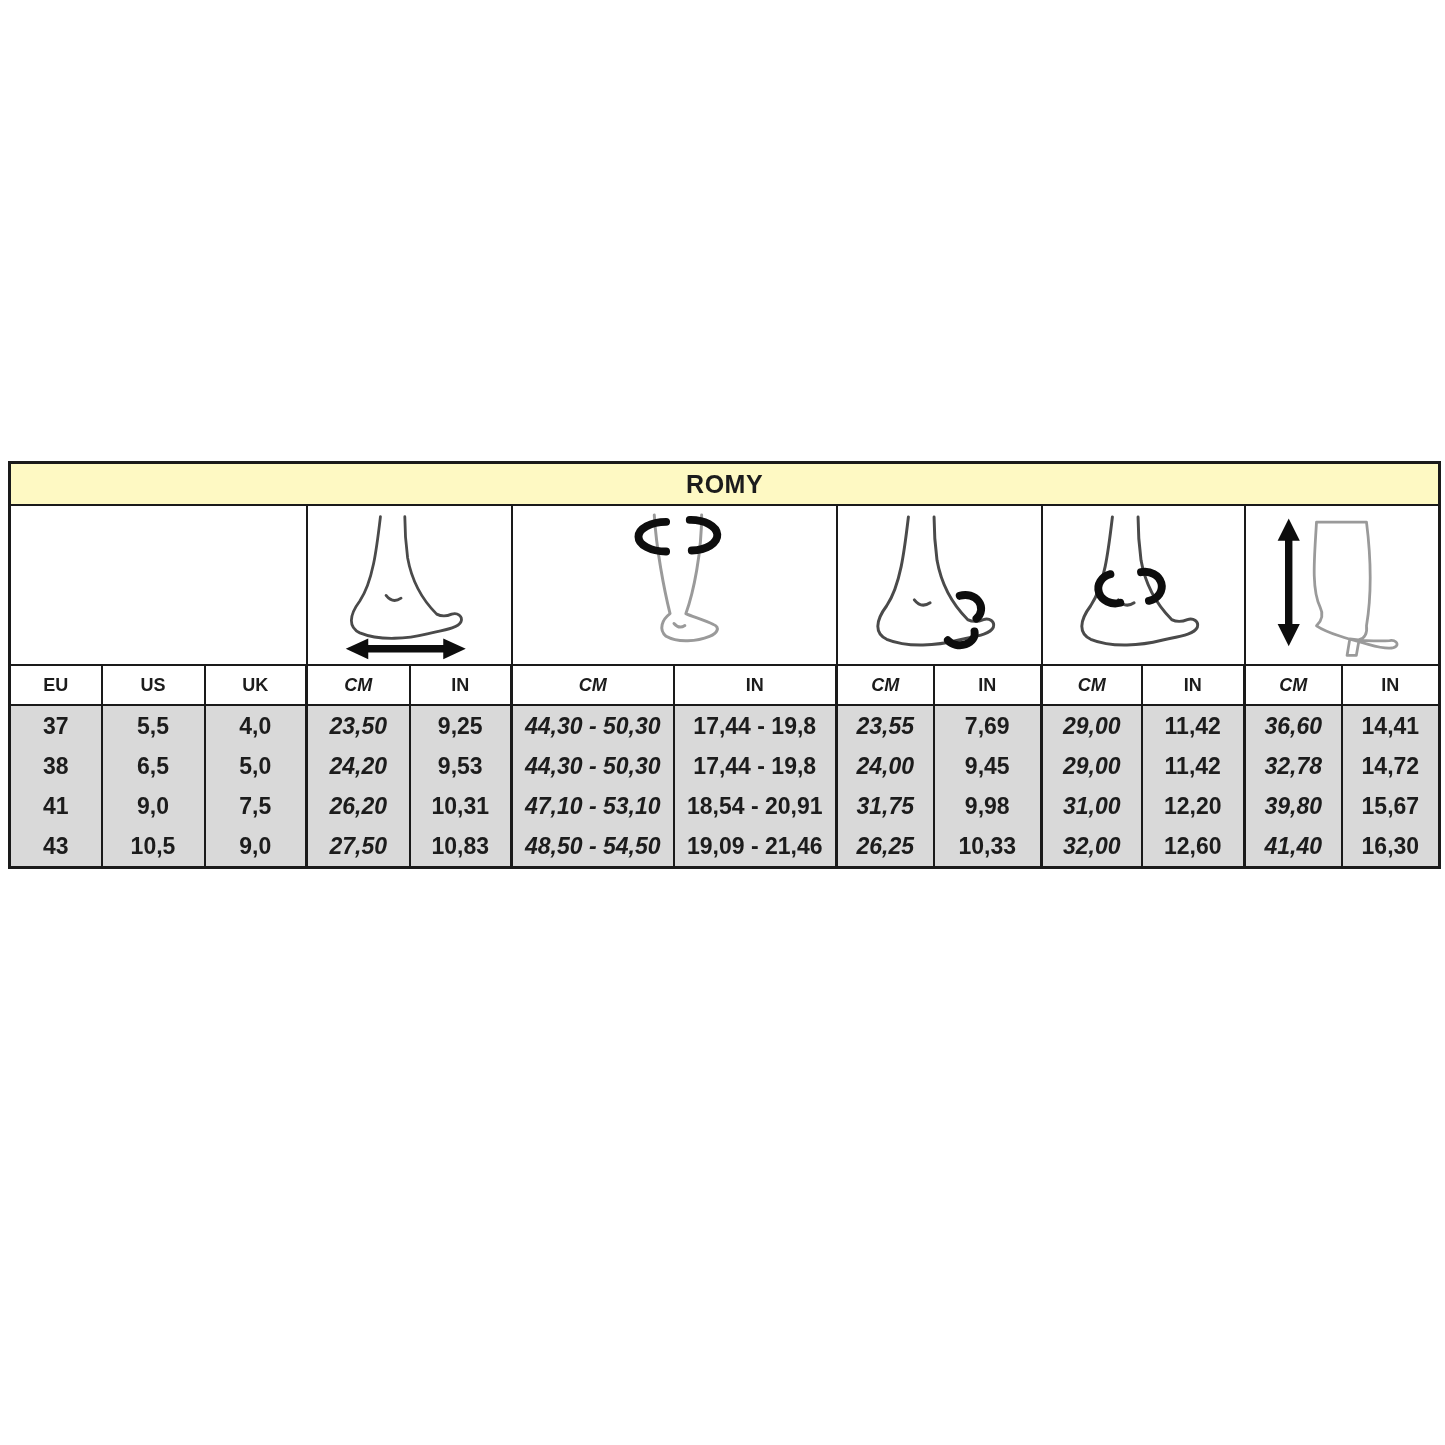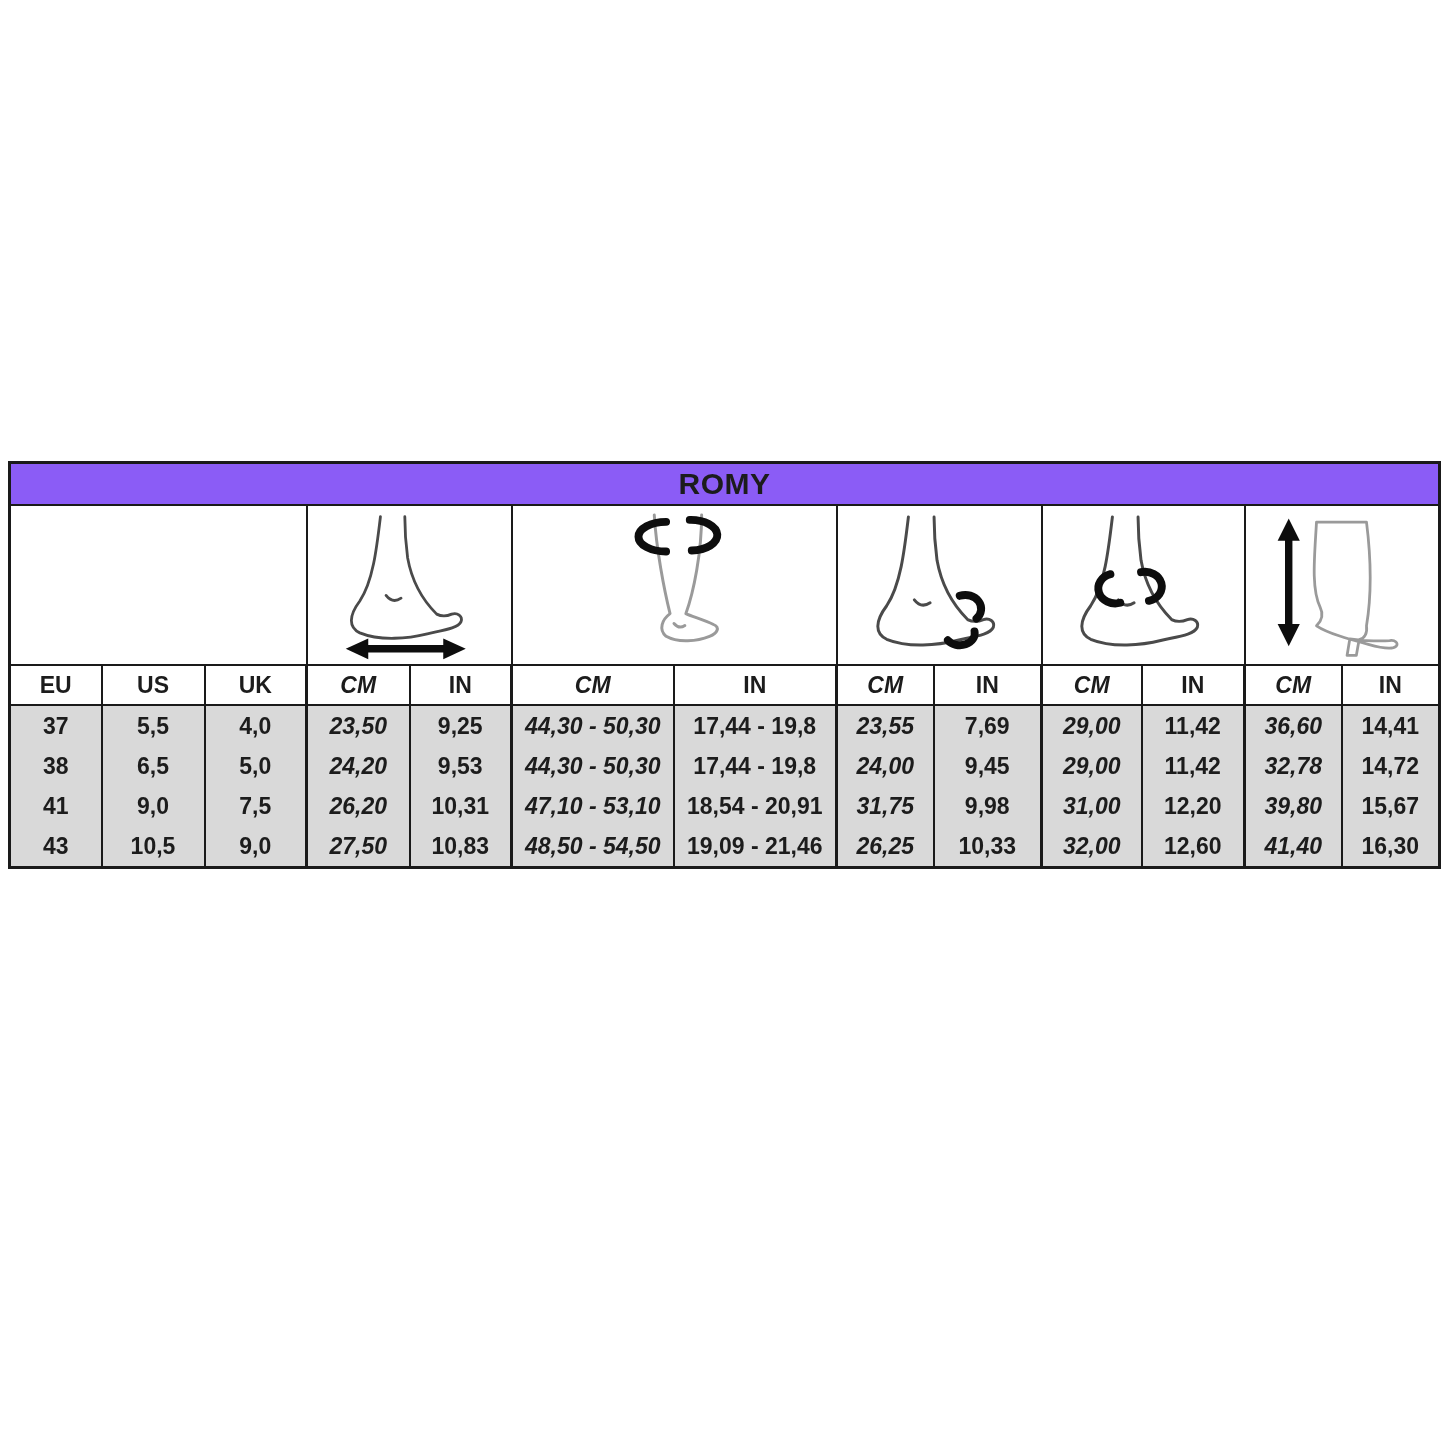--- a/index.html
+++ b/index.html
@@ -11,24 +11,24 @@
     position:absolute;top:461px;left:8px;width:1430px;
     border-collapse:collapse;table-layout:fixed;
     border:3px solid #1a1a1a;
   }
   th,td{
     border:2px solid #1a1a1a;
     text-align:center;vertical-align:middle;
     color:#1c1c1c;font-weight:bold;padding:0;white-space:nowrap;
     overflow:hidden;
   }
-  tr.title-row th{background:#8b5cf6;font-size:30px;height:40px;letter-spacing:.5px;}
+  tr.title-row th{background:#fef9c3;font-size:25px;height:40px;letter-spacing:.5px;}
   tr.icon-row td{background:#ffffff;height:158px;}
   tr.icon-row td svg{display:block;margin:2px auto 0 auto;}
-  tr.header-row th{background:#ffffff;font-size:23px;height:38px;}
+  tr.header-row th{background:#ffffff;font-size:18px;height:38px;}
   tbody td{background:#d9d9d9;font-size:23px;height:40px;border-top:none;border-bottom:none;}
   .grp{border-left-width:3px;font-style:italic;}
   .outline{fill:none;stroke:#4a4a4a;stroke-width:3;stroke-linecap:round;stroke-linejoin:round;}
   .outline-light{fill:none;stroke:#9a9a9a;stroke-width:3;stroke-linecap:round;stroke-linejoin:round;}
   .band{fill:none;stroke:#0d0d0d;stroke-width:8;stroke-linecap:round;}
   .arrow-line{stroke:#0d0d0d;stroke-width:8;}
   .arrow-head{fill:#0d0d0d;}
 </style>
 </head>
 <body>

